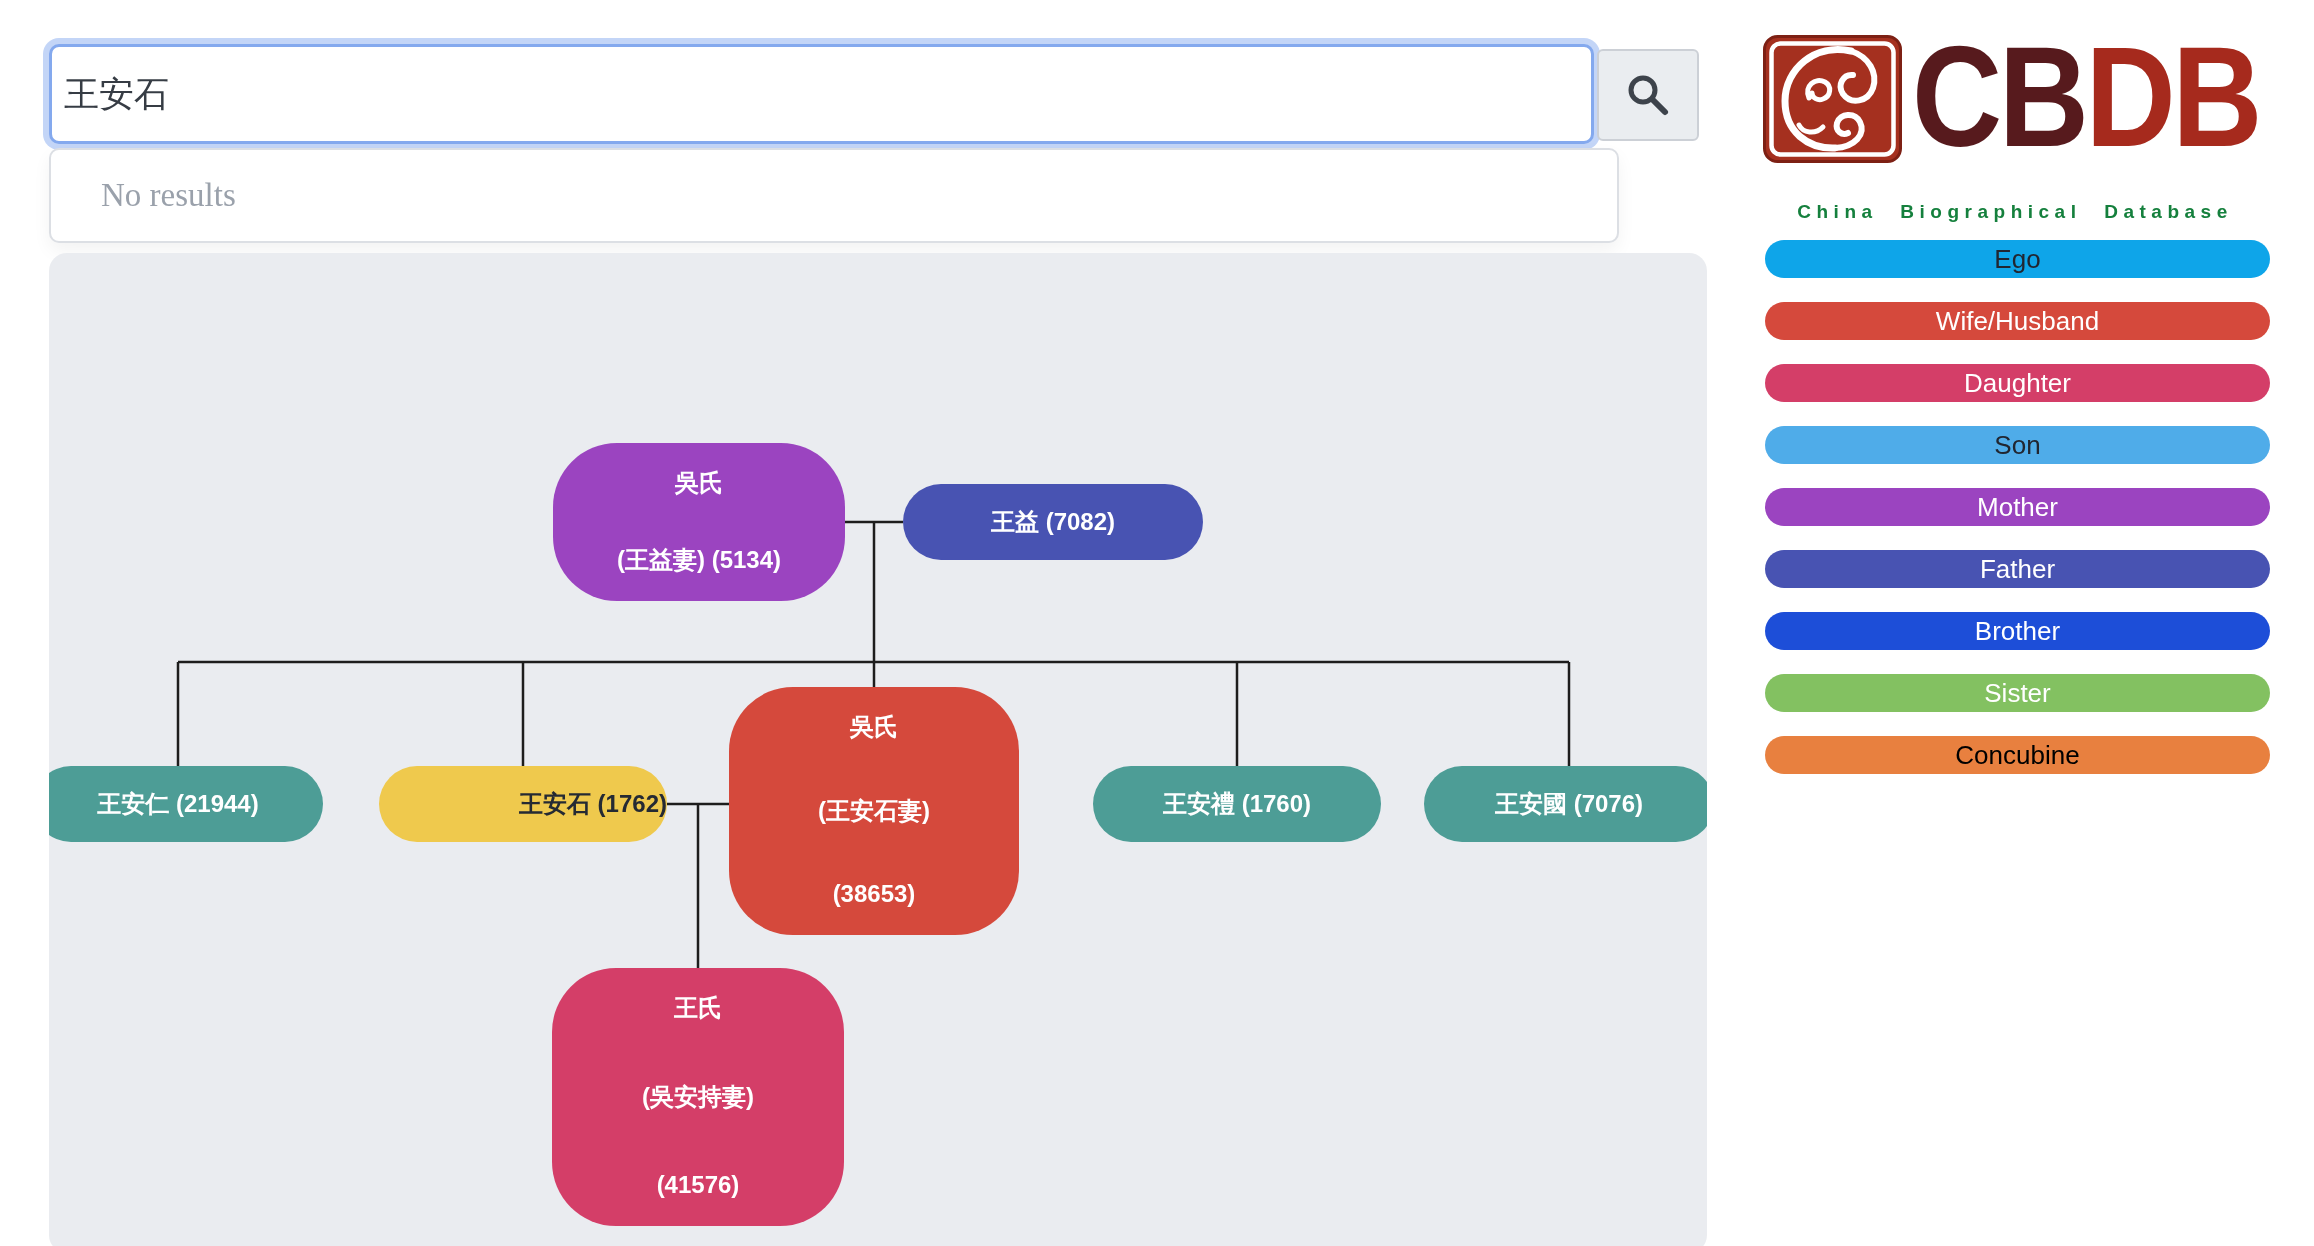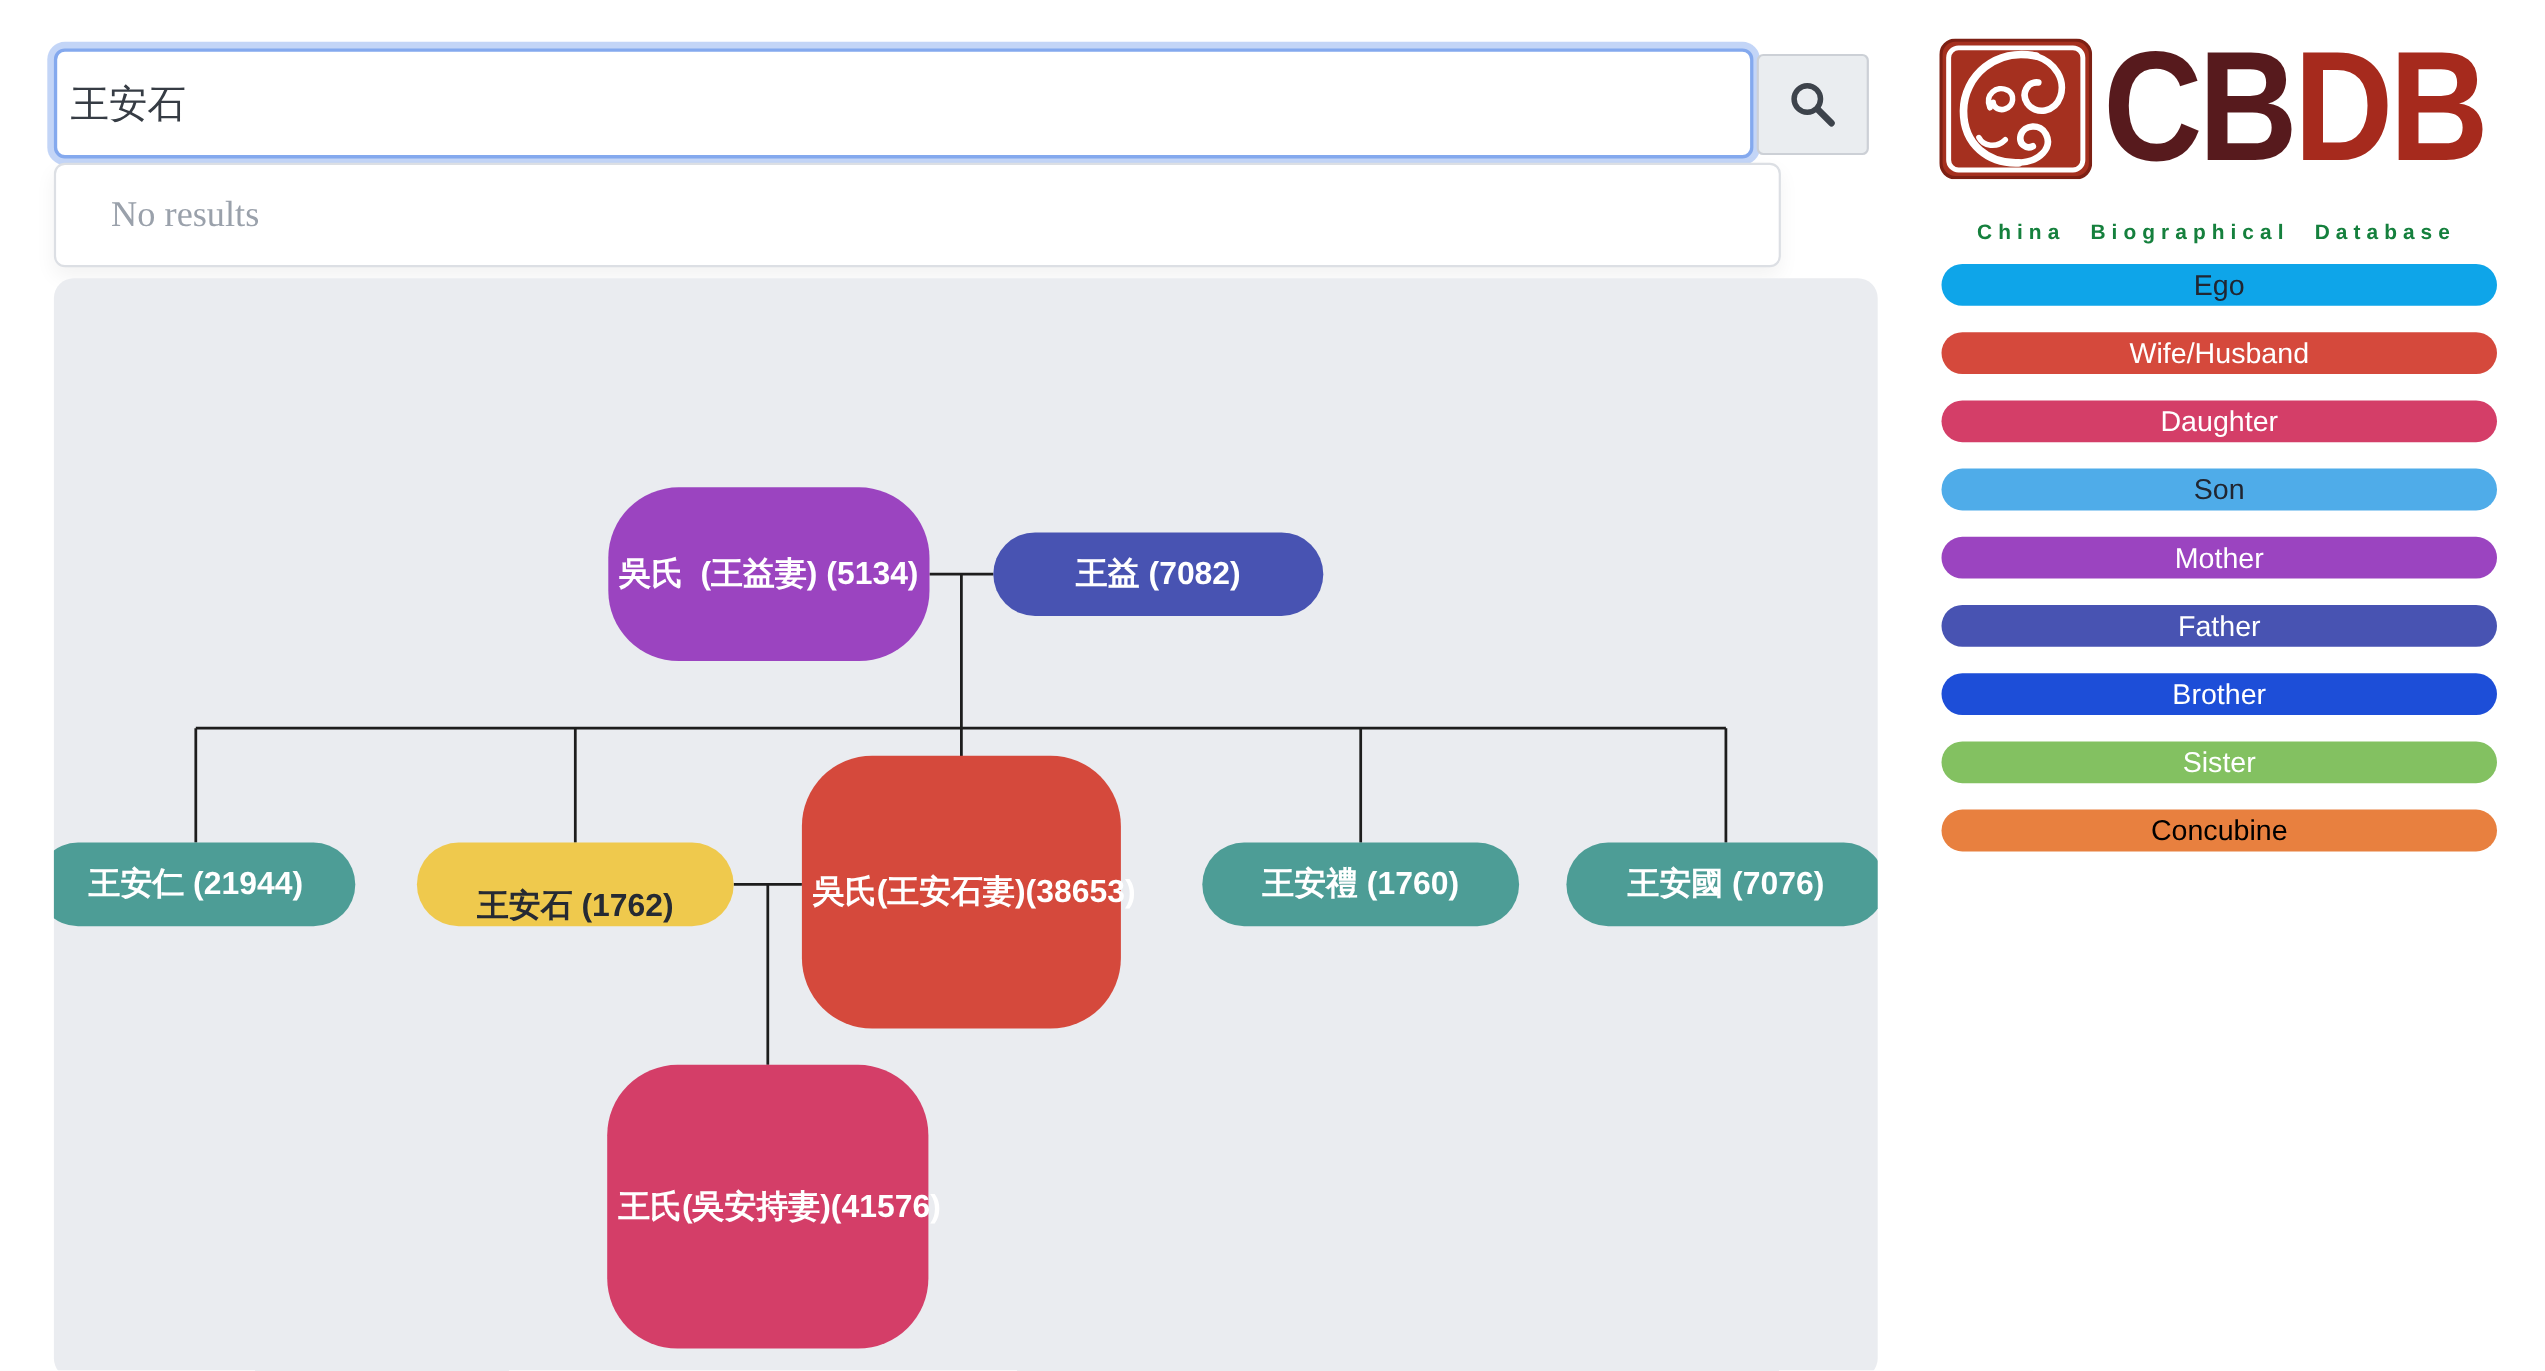--- a/index.html
+++ b/index.html
@@ -28,23 +28,23 @@
   }
   .no-results { color:#9aa1ab; font-size:33px; }
 
   
   .tree {
     position:absolute; left:49px; top:253px; width:1658px; height:1000px;
     background:#eaecf0; border-radius:18px; overflow:hidden;
   }
   .tree svg.edges { position:absolute; left:0; top:0; }
   .node {
-    position:absolute; display:flex; 
+    position:absolute; display:flex; flex-direction:column;
     align-items:center; justify-content:center;
-    font-weight:700; font-size:29px; text-align:center; line-height:1.2;
+    font-weight:700; font-size:24px; text-align:center; line-height:1.2;
     cursor:pointer;
   }
   .node.multi { justify-content:space-between; padding:26px 10px; }
   .node .nline { white-space:nowrap; }
 
   
   .seal { position:absolute; left:1763px; top:35px; }
   .cbdb-word {
     position:absolute; left:1912px; top:26px; font-size:142px; font-weight:800;
     line-height:1; letter-spacing:-4px; transform:scaleX(.88); transform-origin:left top;

